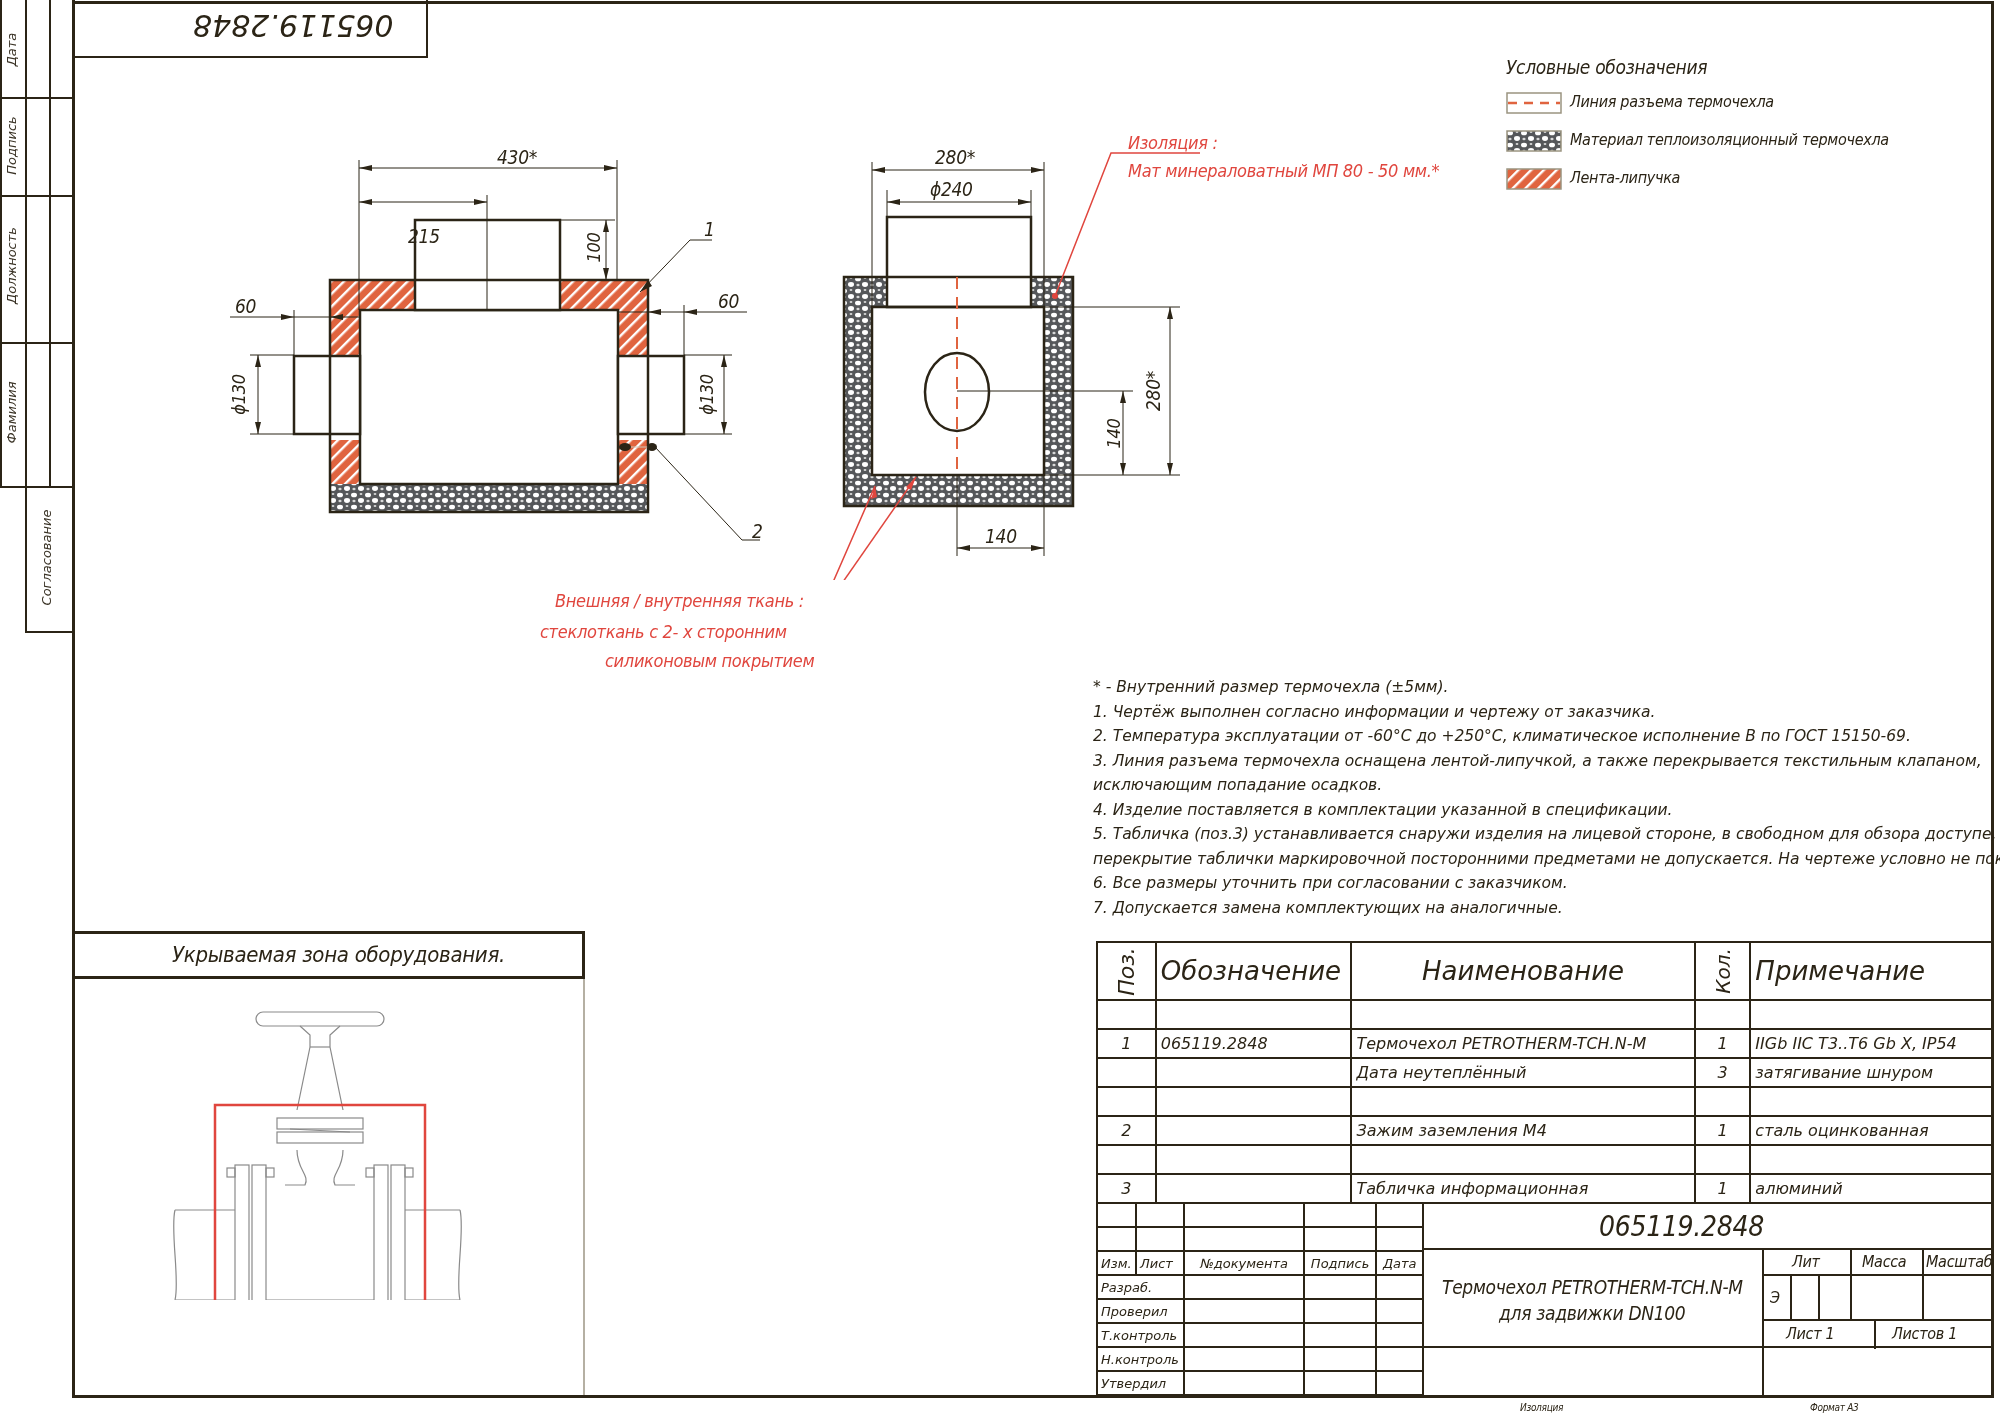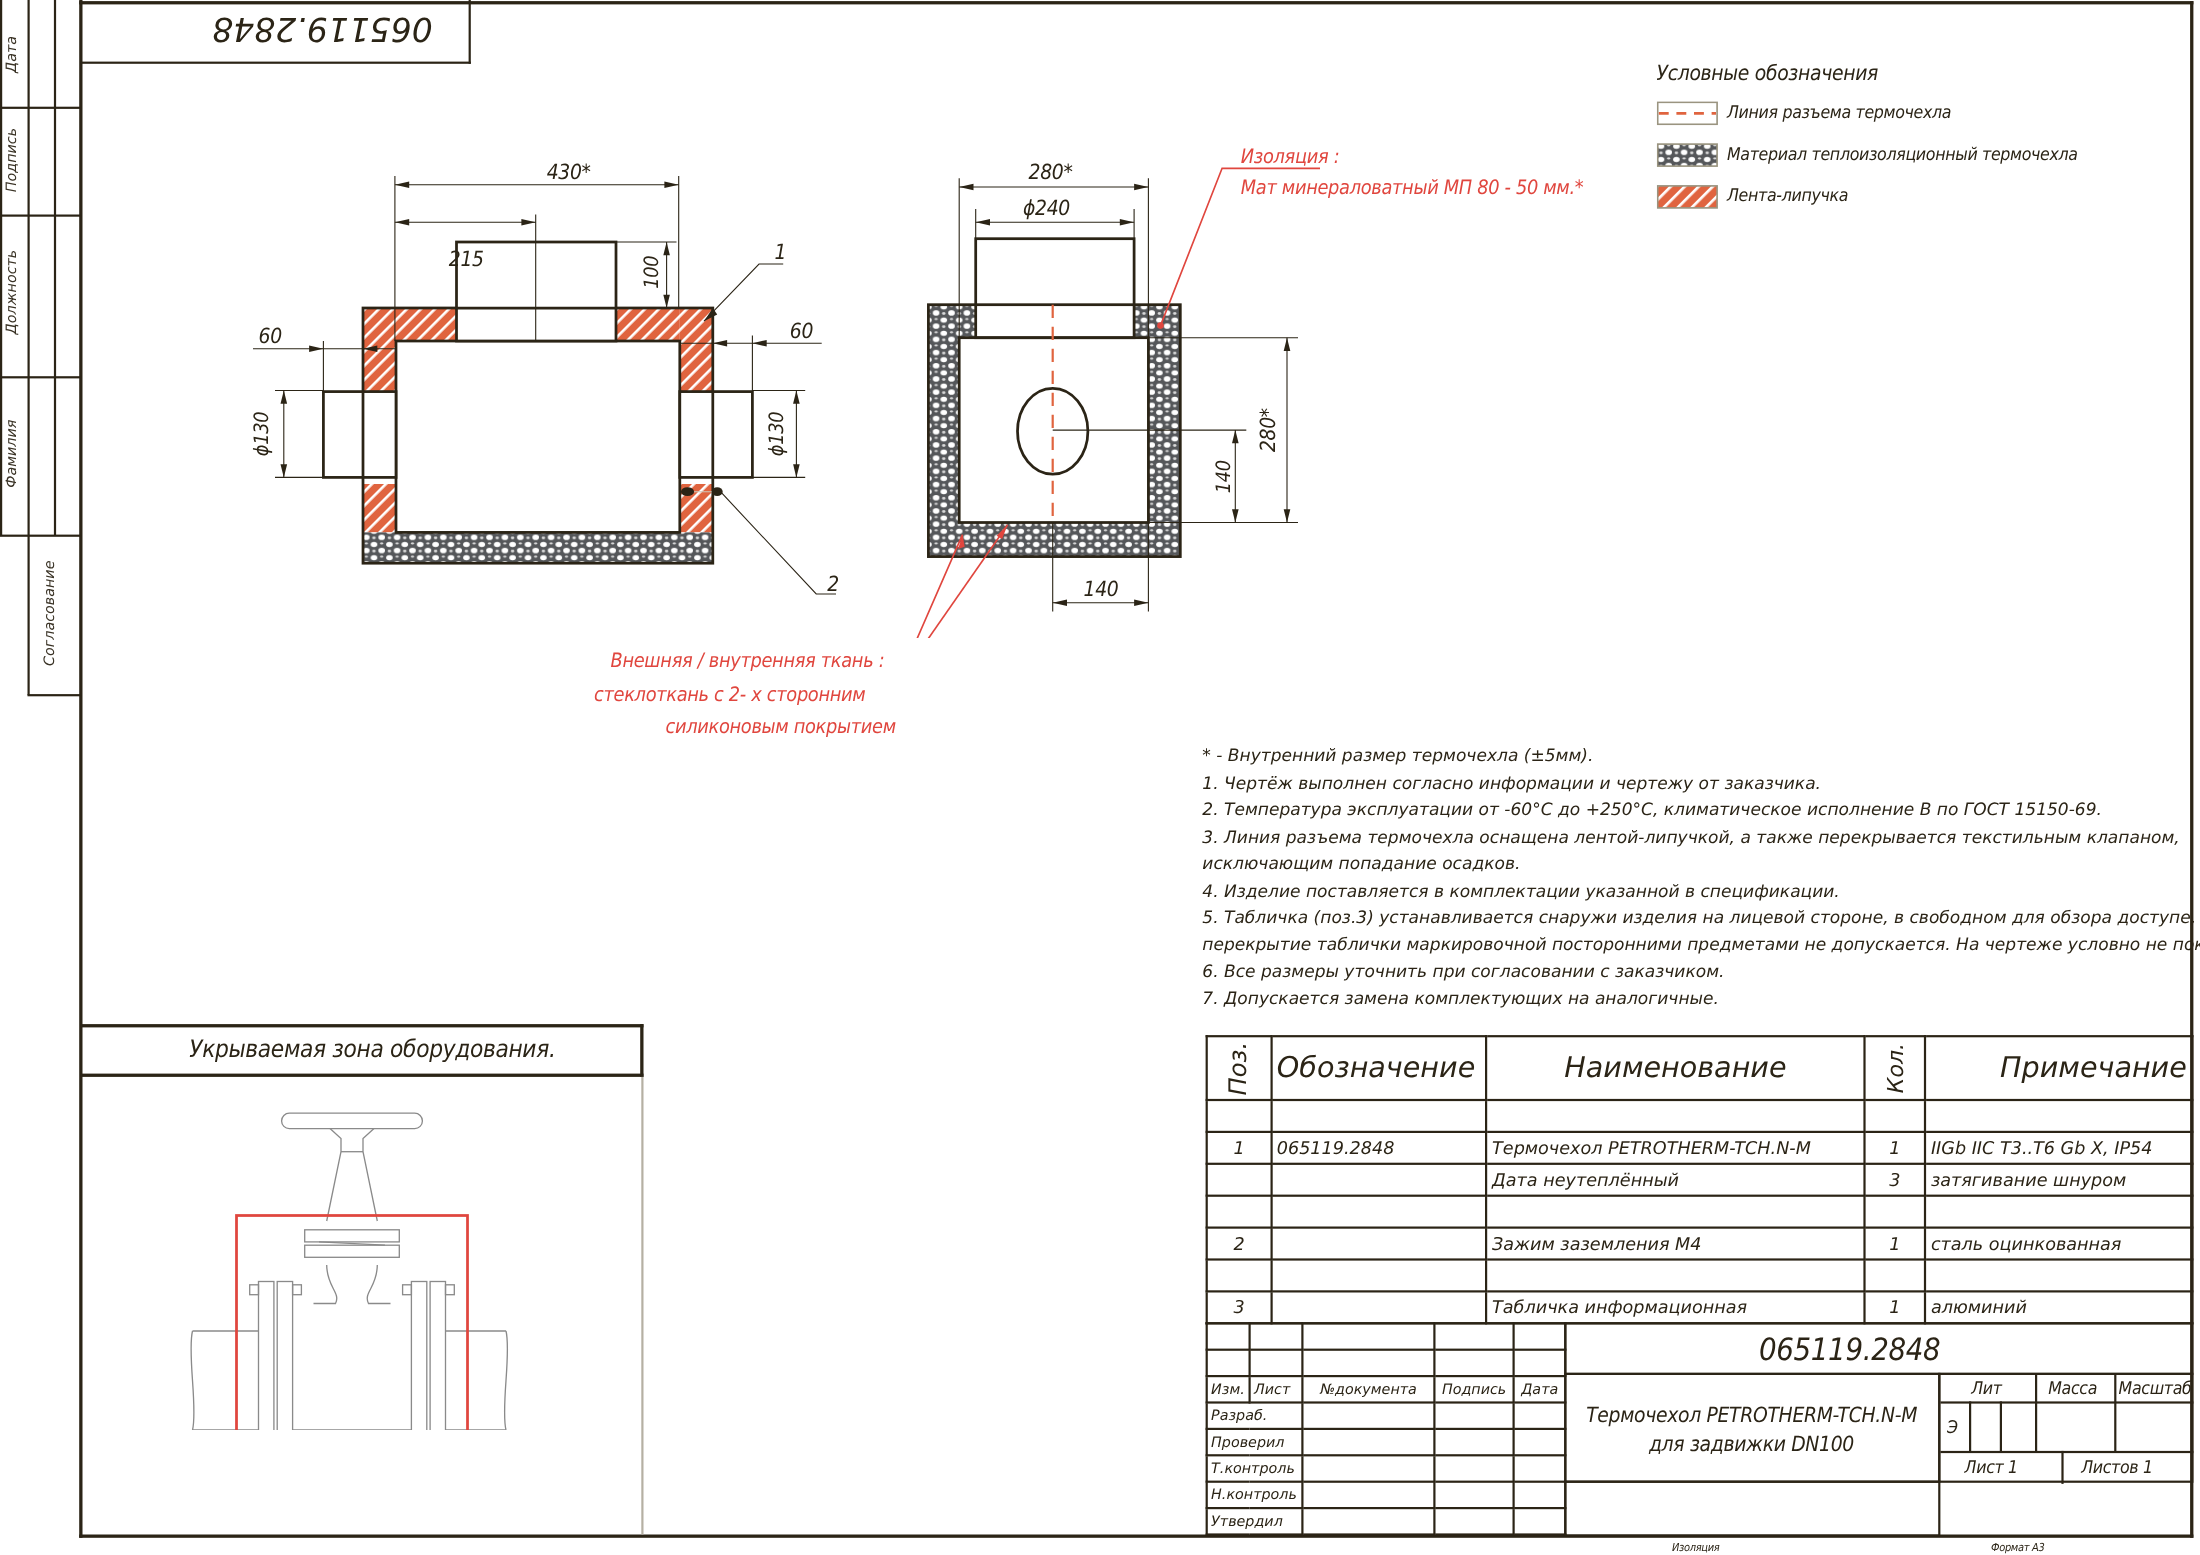--- a/index.html
+++ b/index.html
@@ -285,21 +285,21 @@
       <col style="width:362px">
       <col style="width:38px">
       <col style="width:256px">
     </colgroup>
   <tbody>
       <tr style="height:58px;">
     <td style="font-size:22px;text-align:center;"><span style="display:inline-block;transform:rotate(-90deg);">Поз.</span></td>
     <td style="font-size:26px;text-align:left;"><span>Обозначение</span></td>
     <td style="font-size:26px;text-align:center;"><span>Наименование</span></td>
     <td style="font-size:20px;text-align:center;"><span style="display:inline-block;transform:rotate(-90deg);">Кол.</span></td>
-    <td style="font-size:26px;text-align:right;"><span>Примечание</span></td>
+    <td style="font-size:26px;text-align:left;"><span>Примечание</span></td>
   </tr>
   <tr>
         <td></td>
         <td></td>
         <td></td>
         <td></td>
         <td></td>
       </tr>
   <tr>
         <td style="text-align:center;">1</td>

